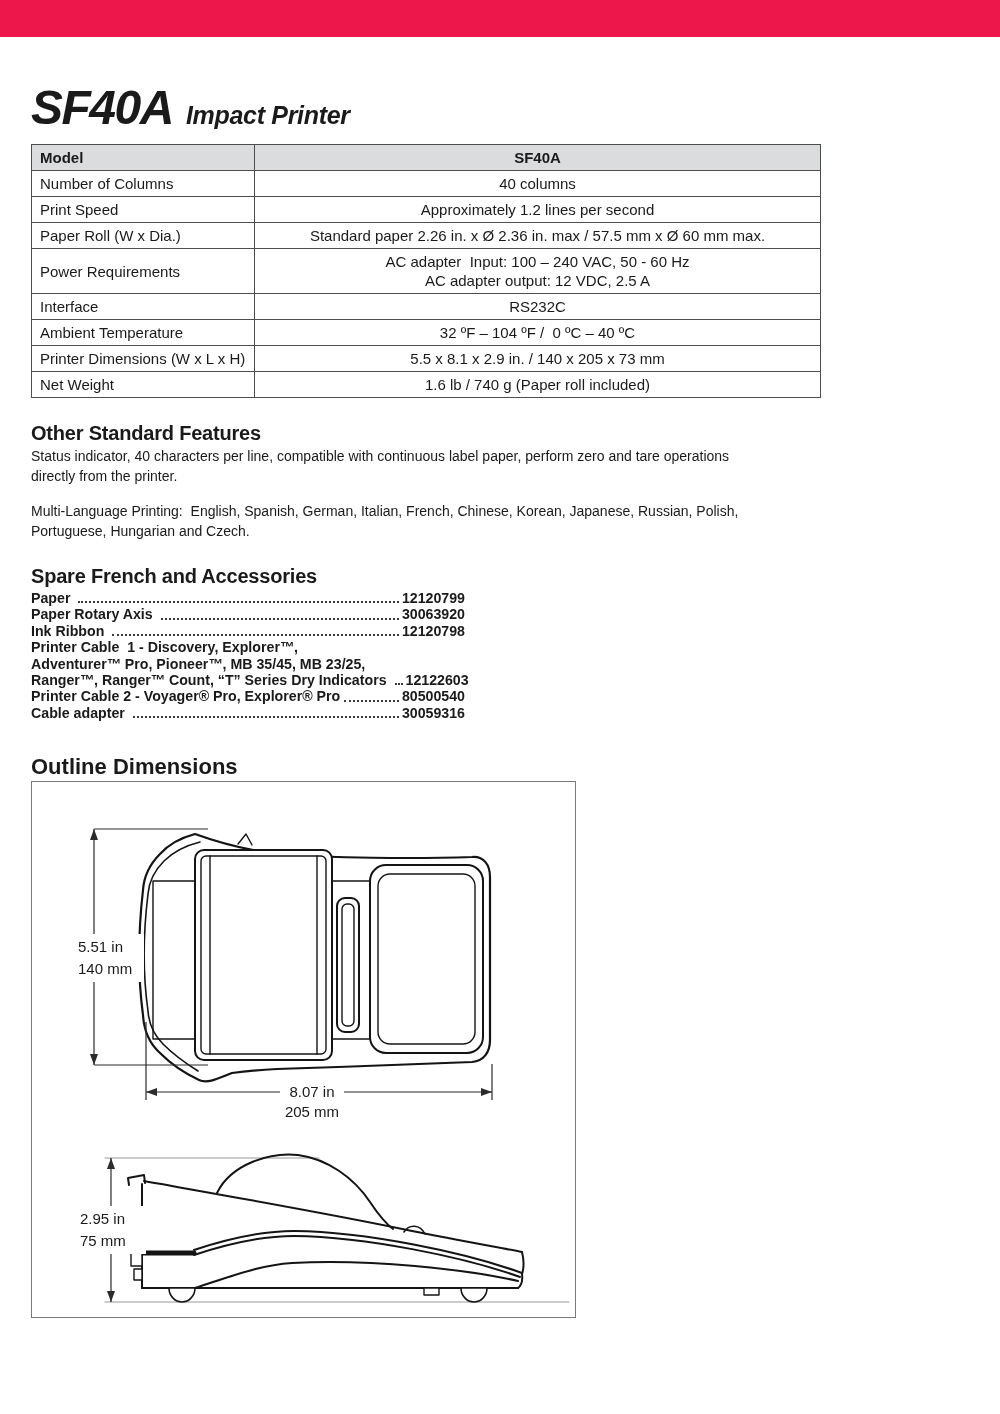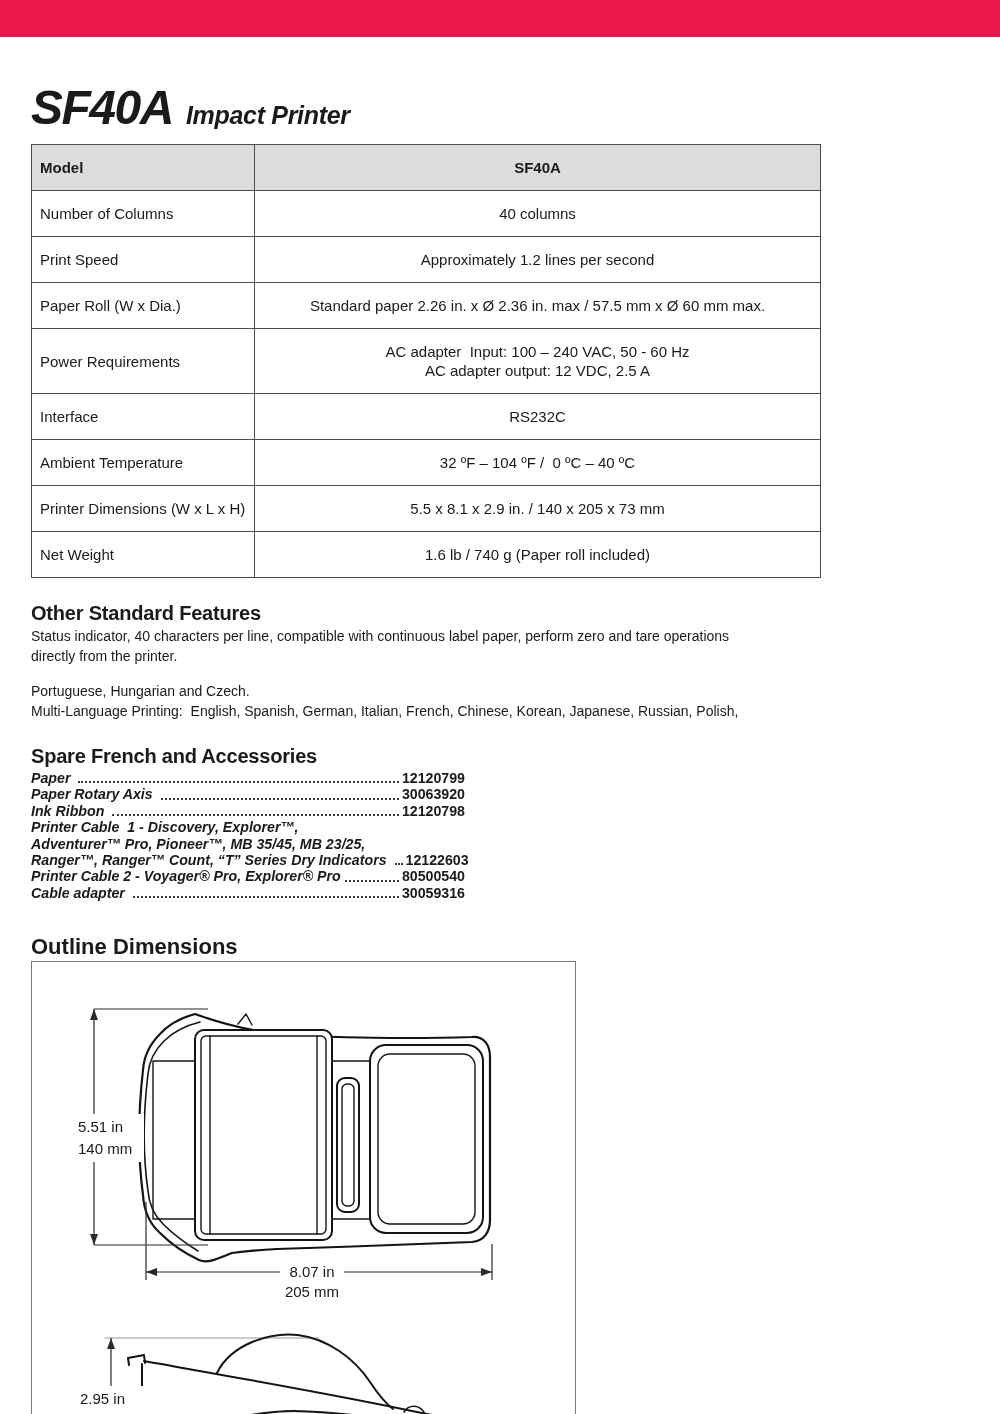--- a/index.html
+++ b/index.html
@@ -7,31 +7,31 @@
     width:1000px;height:1414px;background:#ffffff;
     font-family:"Liberation Sans",sans-serif;color:#1a1a1a;
     -webkit-font-smoothing:antialiased;
   }
   .top-bar{height:37px;width:100%;background:#ED174C;}
   .content{margin-left:31px;width:790px;}
   .title-row{margin-top:45px;display:flex;align-items:baseline;}
   .model-title{font-size:48px;font-weight:bold;font-style:italic;letter-spacing:-1.5px;line-height:52px;}
   .type-title{font-size:25px;font-weight:bold;font-style:italic;margin-left:13px;letter-spacing:-0.3px;}
   table.spec{border-collapse:collapse;width:790px;margin-top:10px;font-size:15px;}
-  table.spec td{border:1px solid #4d4d4d;padding:13px 8px;line-height:19px;}
+  table.spec td{border:1px solid #4d4d4d;padding:3px 8px;line-height:19px;}
   table.spec td.lbl{width:206px;text-align:left;}
   table.spec td.val{text-align:center;white-space:pre-wrap;}
   table.spec tr.hdr td{background:#DBDCDD;font-weight:bold;}
   h2.sec{font-size:20px;line-height:22px;margin:24px 0 0 0;letter-spacing:-0.2px;}
   h3.sec{font-size:22px;line-height:19px;margin:36px 0 0 0;}
   .para{font-size:14px;line-height:20px;margin:2px 0 0 0;white-space:pre;}
   .para.second{margin-top:15px;}
   .parts-list{width:434px;font-size:14.2px;margin-top:3px;}
   .sp-row{display:flex;align-items:flex-end;line-height:16.4px;}
-  .sp-label{font-weight:bold;white-space:pre;font-style:italic;}
+  .sp-label{font-weight:bold;white-space:pre;}
   .sp-leader{flex:1 1 auto;min-width:8px;border-bottom:2px dotted #3a3a3a;margin:0 3px 3px 4px;}
   .sp-num{font-weight:bold;}
   .diagram-box{width:543px;height:535px;border:1px solid #7a7a7a;margin-top:5px;}
   svg text{font-family:"Liberation Sans",sans-serif;font-size:15px;fill:#1a1a1a;}
 </style>
 </head>
 <body>
 
 <div>
   <div class="top-bar" style="background: rgb(237, 23, 76);"></div>
@@ -79,21 +79,21 @@
           <tr>
             <td class="lbl">Net Weight</td>
             <td class="val"><div>1.6 lb / 740 g (Paper roll included)</div></td>
           </tr>
         </tbody>
     </table>
 
     <section>
       <h2 class="sec">Other Standard Features</h2>
       <div class="para"><div>Status indicator, 40 characters per line, compatible with continuous label paper, perform zero and tare operations</div><div>directly from the printer.</div></div>
-      <div class="para second"><div>Portuguese, Hungarian and Czech.</div><div>Multi-Language Printing:  English, Spanish, German, Italian, French, Chinese, Korean, Japanese, Russian, Polish,</div></div>
+      <div class="para second"><div>Multi-Language Printing:  English, Spanish, German, Italian, French, Chinese, Korean, Japanese, Russian, Polish,</div><div>Portuguese, Hungarian and Czech.</div></div>
     </section>
 
     <section>
       <h2 class="sec">Spare French and Accessories</h2>
       <div class="parts-list">
           <div class="sp-row">
             <span class="sp-label">Paper </span>
             <span class="sp-leader"></span>
             <span class="sp-num">12120799</span>
           </div>

